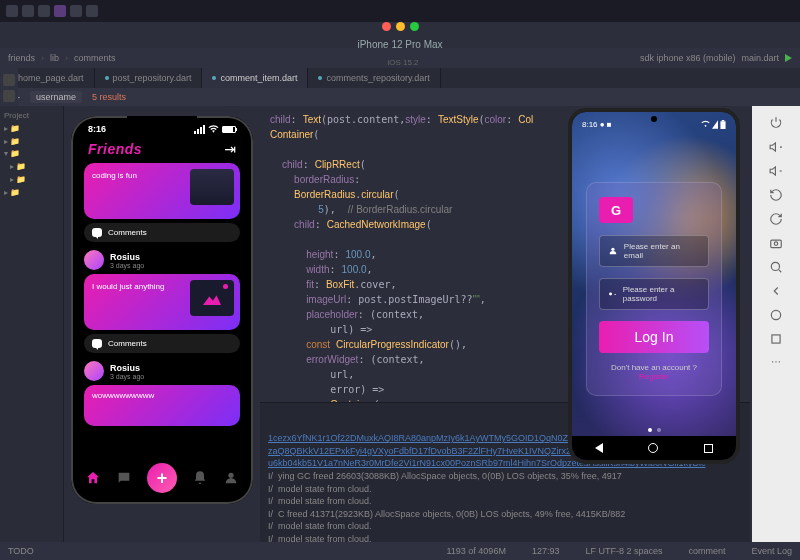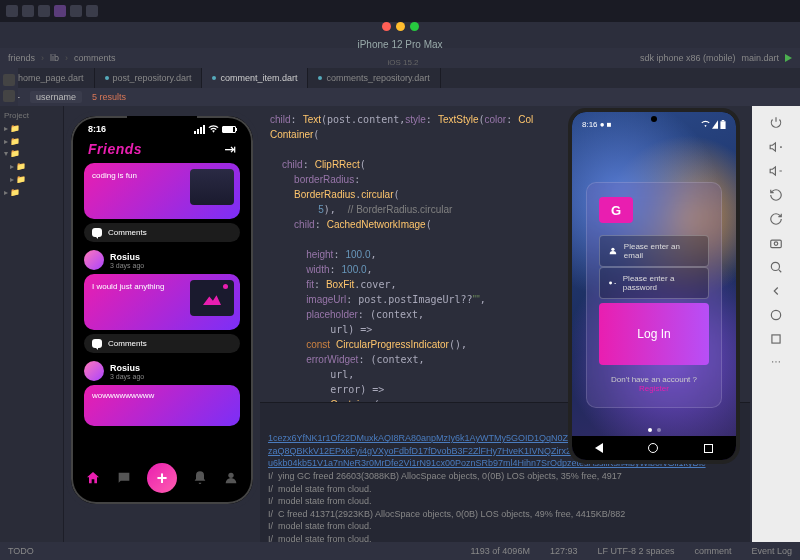--- a/index.html
+++ b/index.html
@@ -53,21 +53,21 @@
 
 .tool-strip { position:absolute; left:0; top:68px; bottom:18px; width:18px; background:#2f3140; display:flex; flex-direction:column; align-items:center; gap:4px; padding-top:6px; }
 .tool-strip .t { width:12px; height:12px; background:#444; border-radius:2px; }
 
 
 .console { position: absolute; left: 260px; right: 50px; bottom: 0; height: 140px; background: #252733; font-family: Menlo, Consolas, monospace; font-size: 9px; color: #888; padding: 4px 8px; border-top: 1px solid #191a22; line-height:1.4; white-space: pre-wrap; overflow:hidden;}
 .console .link { color: #4a7cbf; text-decoration: underline; }
 
 
 .status-bar { position: absolute; bottom: 0; left:0; right:0; height: 18px; background: #2f3140; display:flex; align-items:center; padding:0 8px; font-size:9px; color:#888; gap:10px; }
-.status-bar .r { margin-left:auto; display:flex; gap:20px; }
+.status-bar .r { margin-left:auto; display:flex; gap:26px; }
 
 
 .iphone { position: absolute; left: 66px; top: 5px; width: 192px; height: 398px; background: #000; border-radius: 30px; border: 5px solid #2b2d3a; box-shadow: 0 0 0 2px #444 inset; overflow: hidden; z-index: 50; }
 .iphone .notch { position:absolute; top:0; left:50%; transform:translateX(-50%); width:70px; height:14px; background:#000; border-radius: 0 0 10px 10px; z-index:60;}
 .iphone .screen { position:absolute; inset:3px; background:#000; border-radius:26px; overflow:hidden; }
 .ip-status { height:20px; display:flex; align-items:center; justify-content:space-between; padding: 0 14px; color:#fff; font-size:9px; font-weight:600;}
 .ip-status .right { display:flex; gap:3px; align-items:center;}
 .ip-sig { display:flex; gap:1px; align-items:flex-end;} .ip-sig i{ width:2px; background:#fff;} .ip-sig i:nth-child(1){height:3px;}.ip-sig i:nth-child(2){height:5px;}.ip-sig i:nth-child(3){height:7px;}.ip-sig i:nth-child(4){height:9px;}
 .ip-batt { width:14px; height:7px; border:1px solid #fff; border-radius:1px; position:relative;} .ip-batt::after{content:"";position:absolute;right:-2px;top:1px;width:1px;height:3px;background:#fff;} .ip-batt i{display:block;width:10px;height:100%;background:#fff;}
 .ip-header { display:flex; align-items:center; justify-content:space-between; padding: 2px 14px 6px; }
@@ -94,24 +94,24 @@
 .nav-fab { width:30px; height:30px; border-radius:50%; background:linear-gradient(135deg,#e91eb0,#ff5eb0); display:flex; align-items:center; justify-content:center; color:#fff; font-size:18px; font-weight:bold;}
 .nav-ic.dim { color:#555;}
 
 
 .android { position:absolute; right: 60px; top: 2px; width: 172px; height: 356px; background:#111; border-radius: 18px; border: 4px solid #222; overflow:hidden; z-index:50;}
 .android .screen { position:absolute; inset:0; border-radius:14px; overflow:hidden; background: radial-gradient(circle at 30% 25%, #5a7fd8 0%, transparent 35%), radial-gradient(circle at 70% 30%, #d89a4a 0%, transparent 30%), radial-gradient(circle at 60% 70%, #7a4fd8 0%, transparent 40%), linear-gradient(160deg, #2a4a8a, #1a2a5a 60%, #3a2a6a);}
 .an-status { height:18px; display:flex; align-items:center; justify-content:space-between; padding:12px 10px; color:#fff; font-size:8px;}
 .an-status .hole { position:absolute; top:4px; left:50%; transform:translateX(-50%); width:6px; height:6px; background:#000; border-radius:50%;}
 .login-card { position:absolute; top:70px; left:14px; right:14px; background: rgba(120,100,180,0.25); backdrop-filter: blur(10px); border-radius: 10px; padding: 14px 12px; border:1px solid rgba(255,255,255,0.15);}
 .g-btn { width:34px; height:26px; background:#e91eb0; border-radius:4px; display:flex; align-items:center; justify-content:center; color:#fff; font-weight:bold; font-size:13px; margin-bottom:12px;}
-.field { background: rgba(0,0,0,0.25); border:1px solid rgba(255,255,255,0.25); border-radius:4px; padding:6px 8px; margin-bottom:0; display:flex; gap:6px; align-items:center;}
+.field { background: rgba(0,0,0,0.25); border:1px solid rgba(255,255,255,0.25); border-radius:4px; padding:6px 8px; margin-bottom:11px; display:flex; gap:6px; align-items:center;}
 .field .ic { width:10px; height:10px; color:#fff;}
 .field span { color:#ddd; font-size:8px;}
-.login-btn { background: linear-gradient(90deg,#e91eb0,#b74ff7); border-radius:4px; padding:24px; text-align:center; color:#fff; font-size:12px; margin-top:4px;}
+.login-btn { background: linear-gradient(90deg,#e91eb0,#b74ff7); border-radius:4px; padding:8px; text-align:center; color:#fff; font-size:14px; margin-top:4px;}
 .login-foot { text-align:center; color:#ccc; font-size:8px; margin-top:10px;}
 .login-foot .reg { color:#e91eb0;}
 .an-nav { position:absolute; bottom:0; left:0; right:0; height:24px; background:#000; display:flex; align-items:center; justify-content:space-around;}
 .an-nav .back { width:0;height:0; border-right:8px solid #fff; border-top:5px solid transparent; border-bottom:5px solid transparent;}
 .an-nav .home { width:10px; height:10px; border:1.5px solid #fff; border-radius:50%;}
 .an-nav .recent { width:9px; height:9px; border:1.5px solid #fff;}
 .an-pager { position:absolute; bottom:28px; left:0; right:0; display:flex; justify-content:center; gap:5px;}
 .an-pager i { width:4px; height:4px; border-radius:50%; background:rgba(255,255,255,0.4);} .an-pager i.on{background:#fff;}
 .an-icons { display:flex; gap:2px; align-items:center;}
 

